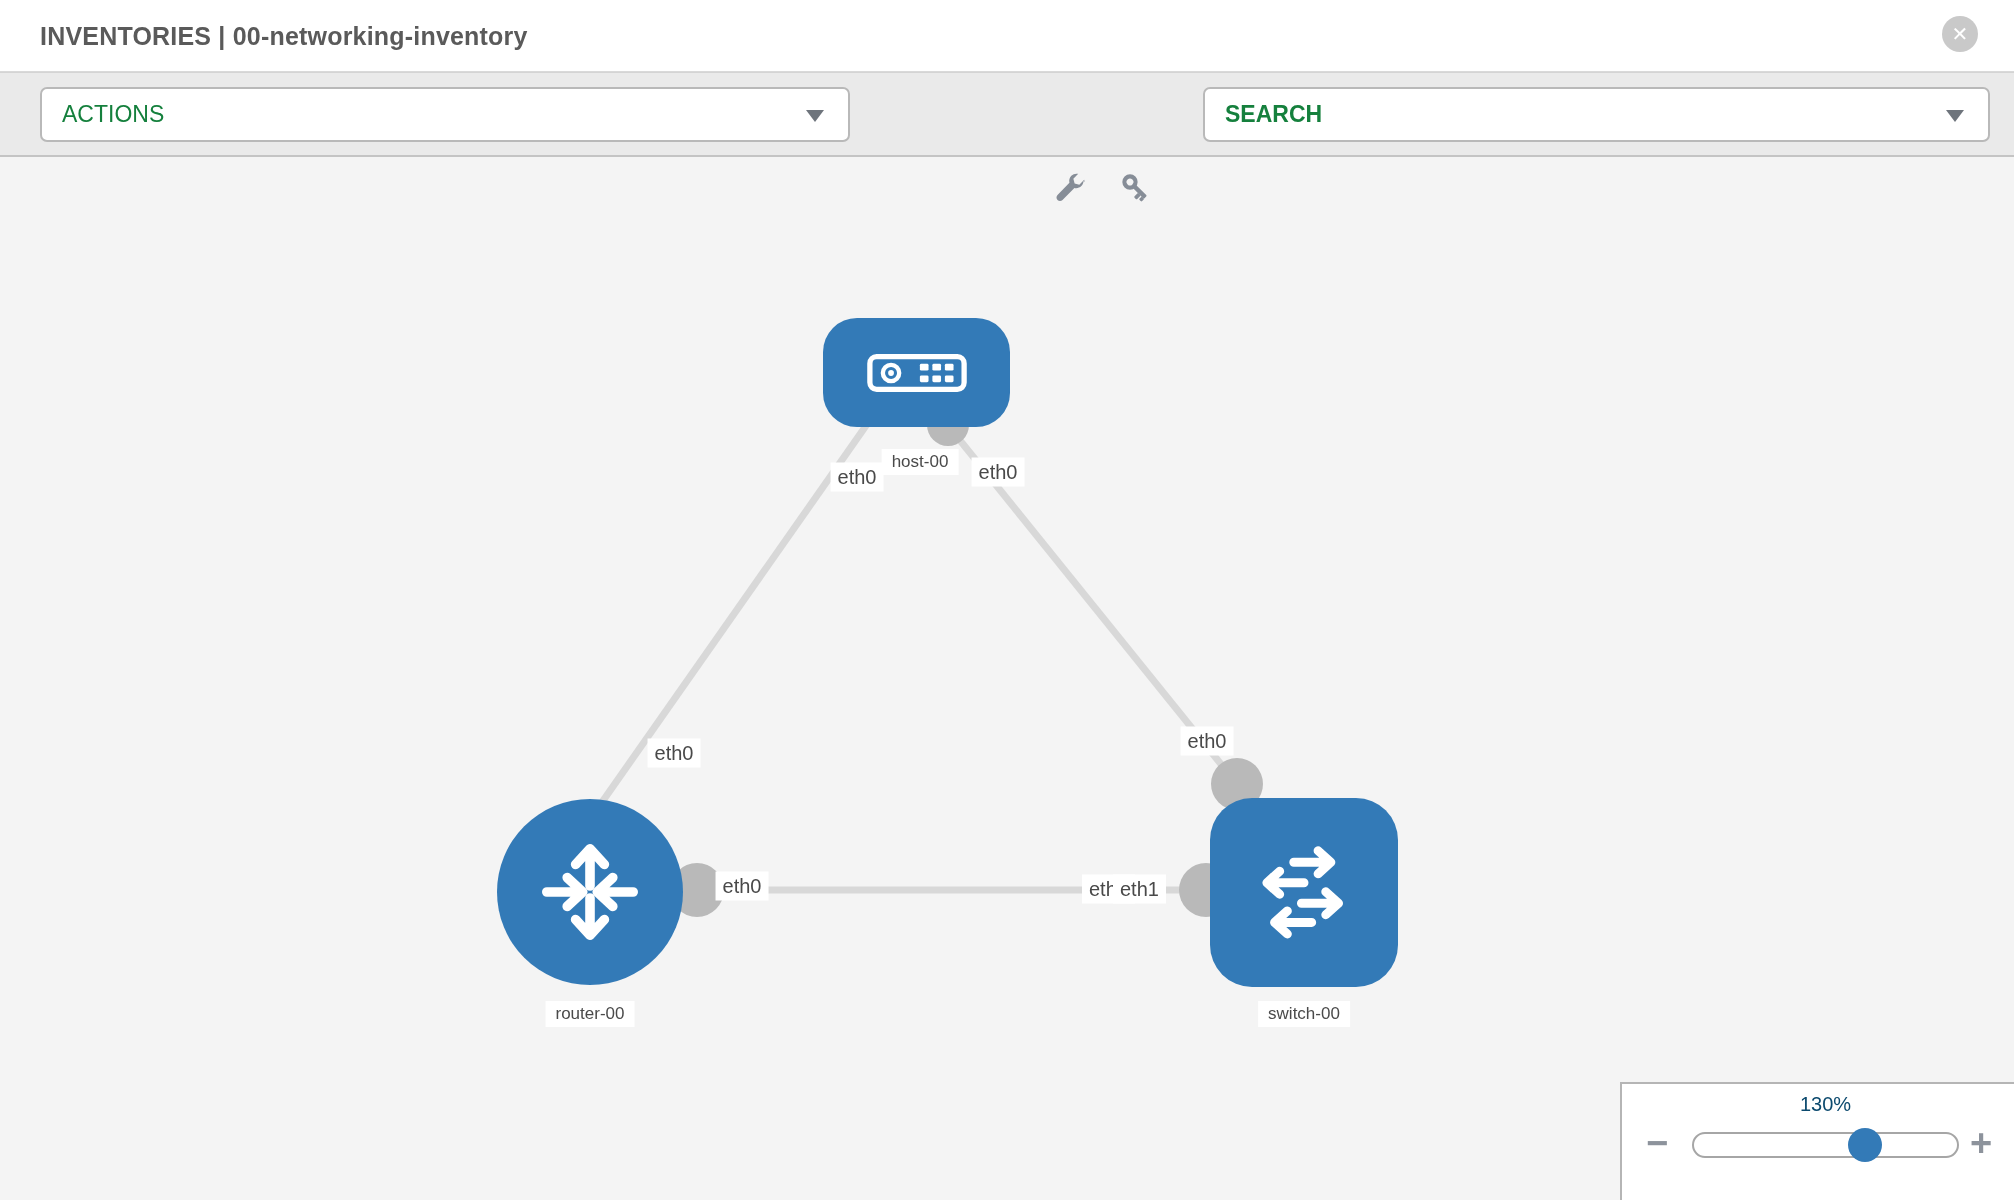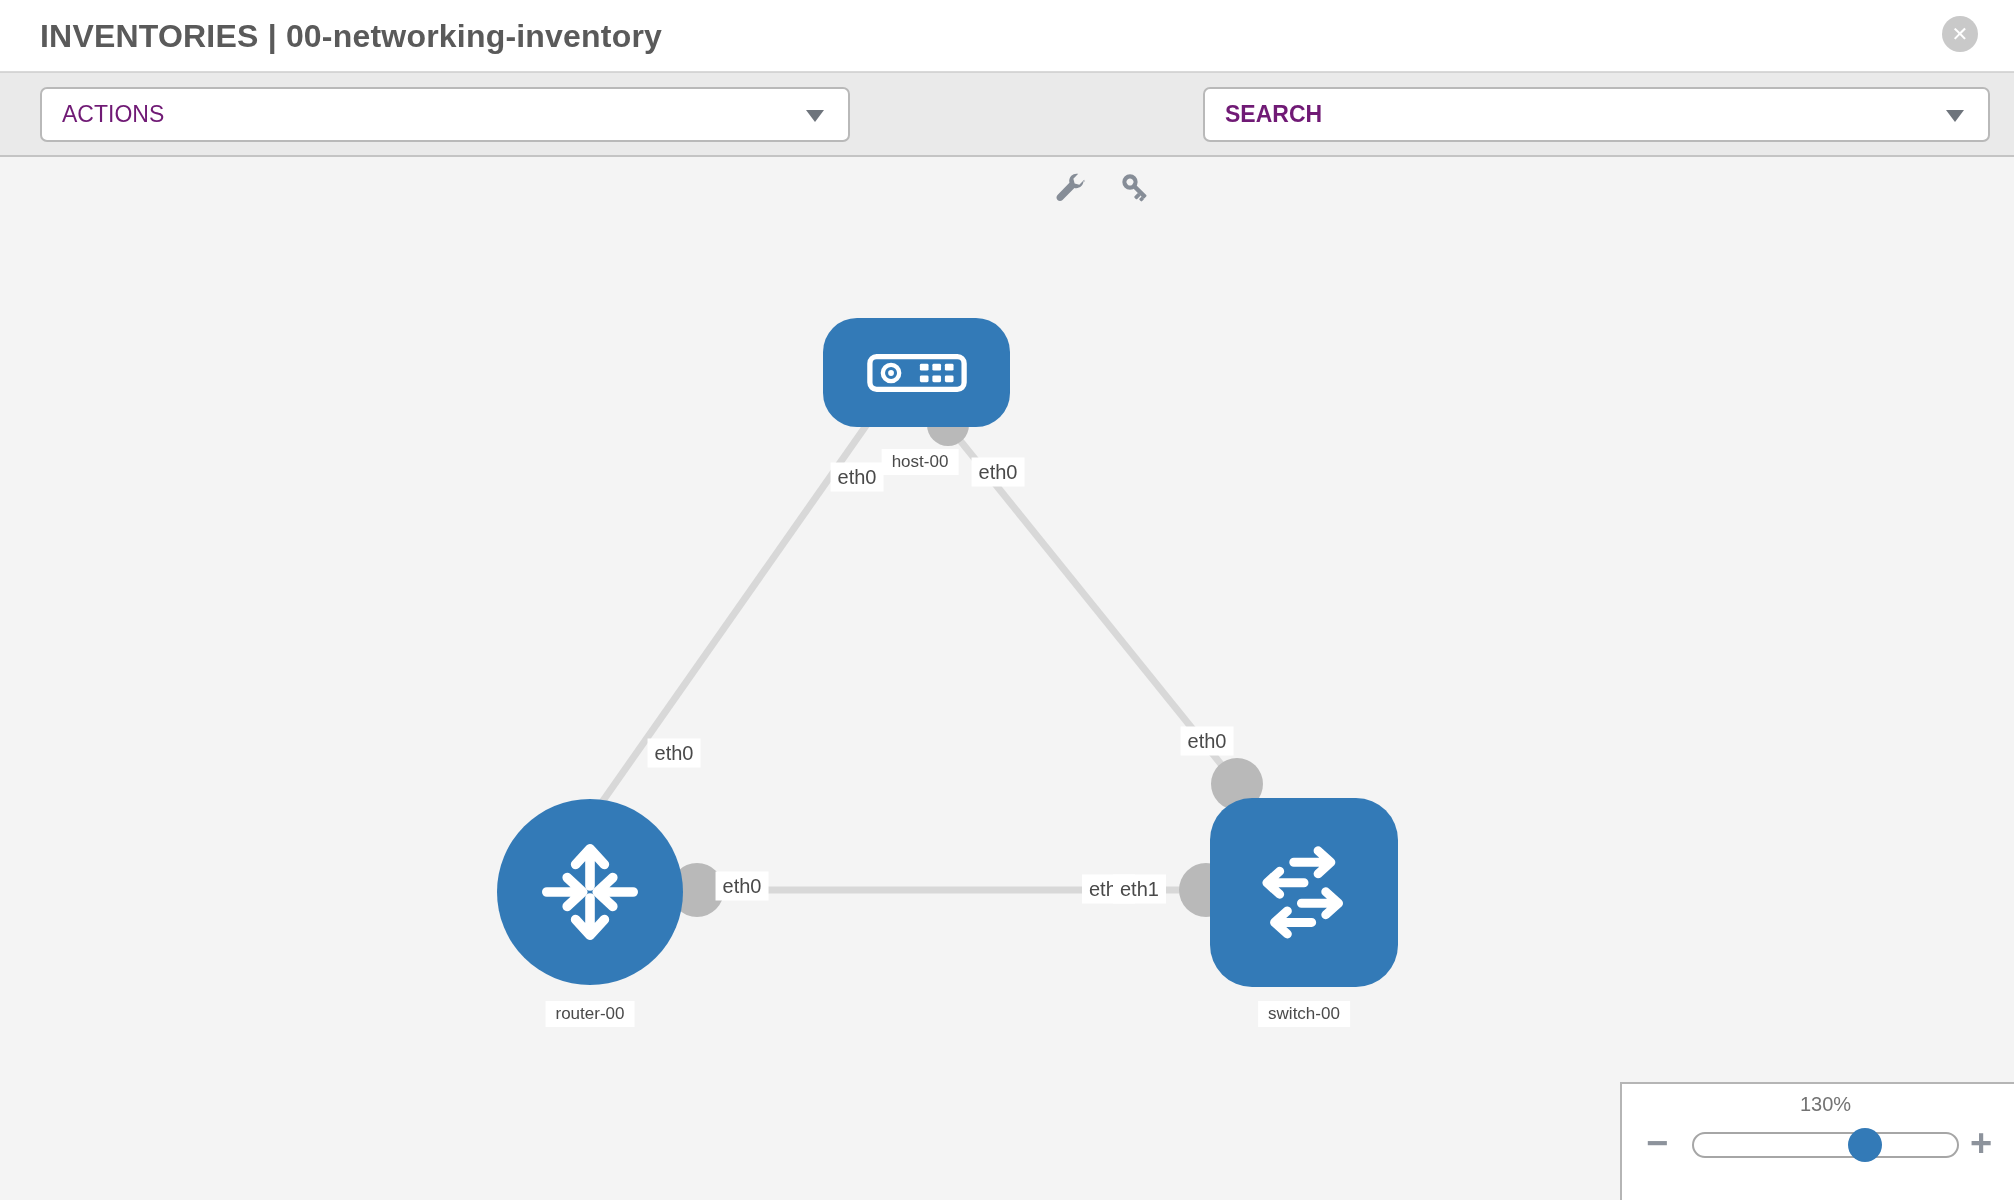--- a/index.html
+++ b/index.html
@@ -3,33 +3,33 @@
 <meta charset="utf-8">
 <style>
   * { margin:0; padding:0; box-sizing:border-box; }
   html,body { width:2014px; height:1200px; overflow:hidden; background:#fff;
               font-family:"Liberation Sans","DejaVu Sans",sans-serif; }
 
   
   #header { position:absolute; top:0; left:0; width:2014px; height:72px;
             background:#fff; border-bottom:1px solid #d9d9d9; z-index:20; }
   #page-title { position:absolute; left:40px; top:50%; transform:translateY(-50%);
-                font-size:32px; font-weight:bold; color:#5a5a5a; letter-spacing:.2px;text-align:right; }
+                font-size:25px; font-weight:bold; color:#5a5a5a; letter-spacing:.2px;text-align:right; }
   #close-btn { position:absolute; left:1942px; top:16px; width:36px; height:36px;
                border-radius:50%; background:#c9c9c9; color:#fff; font-size:20px;
                font-weight:bold; display:flex; align-items:center; justify-content:center;
                cursor:pointer; line-height:1; }
 
   
   #toolbar { position:absolute; top:72px; left:0; width:2014px; height:85px;
              background:#eaeaea; border-top:1px solid #d4d4d4;
              border-bottom:2px solid #c4c4c4; z-index:19; }
   .select-box { position:absolute; top:14px; height:55px; background:#fff;
                 border:2px solid #b9b9b9; border-radius:7px; display:flex;
-                align-items:center; padding:0 20px; font-size:23px; color:#701a75;
+                align-items:center; padding:0 20px; font-size:23px; color:#15803d;
                 cursor:pointer; }
   #actions-select { left:40px;  width:810px; }
   #search-select  { left:1203px; width:787px;font-weight:bold; }
   .caret { position:absolute; right:24px; top:50%; margin-top:-5px; width:0; height:0;
            border-left:9px solid transparent; border-right:9px solid transparent;
            border-top:12px solid #6e747c; }
   .tool-icon { position:absolute; top:98px; width:34px; height:34px; cursor:pointer; }
   #wrench-btn { left:1052px; }
   #key-btn    { left:1119px; }
 
@@ -50,21 +50,21 @@
   .eth-label.edge-left { transform:translate(0,-50%); }
   .node-label { position:absolute; z-index:5; background:#fff; color:#4a4a4a;
                 font-size:17px; padding:3px 10px; white-space:nowrap;
                 transform:translate(-50%,-50%); }
 
   
   #zoom-panel { position:absolute; left:1620px; top:925px; width:394px; height:118px;
                 background:#fff; border-left:2px solid #b5b5b5; border-top:2px solid #b5b5b5;
                 z-index:10; }
   #zoom-level { position:absolute; left:70px; top:9px; width:267px; text-align:center;
-                font-size:20px; color:#737373; }
+                font-size:20px; color:#0c4a6e; }
   #zoom-minus,#zoom-plus { position:absolute; top:40px; font-size:38px; font-weight:bold;
                 color:#8d939c; line-height:1; cursor:pointer; }
   #zoom-minus { left:24px; }
   #zoom-plus  { left:348px; }
   #zoom-track { position:absolute; left:70px; top:48px; width:267px; height:26px;
                 border:2px solid #a6a6a6; border-radius:13px; background:#fff; cursor:pointer; }
   #zoom-thumb { position:absolute; left:226px; top:44px; width:34px; height:34px;
                 border-radius:50%; background:#337ab7; cursor:grab; }
 </style>
 </head>

